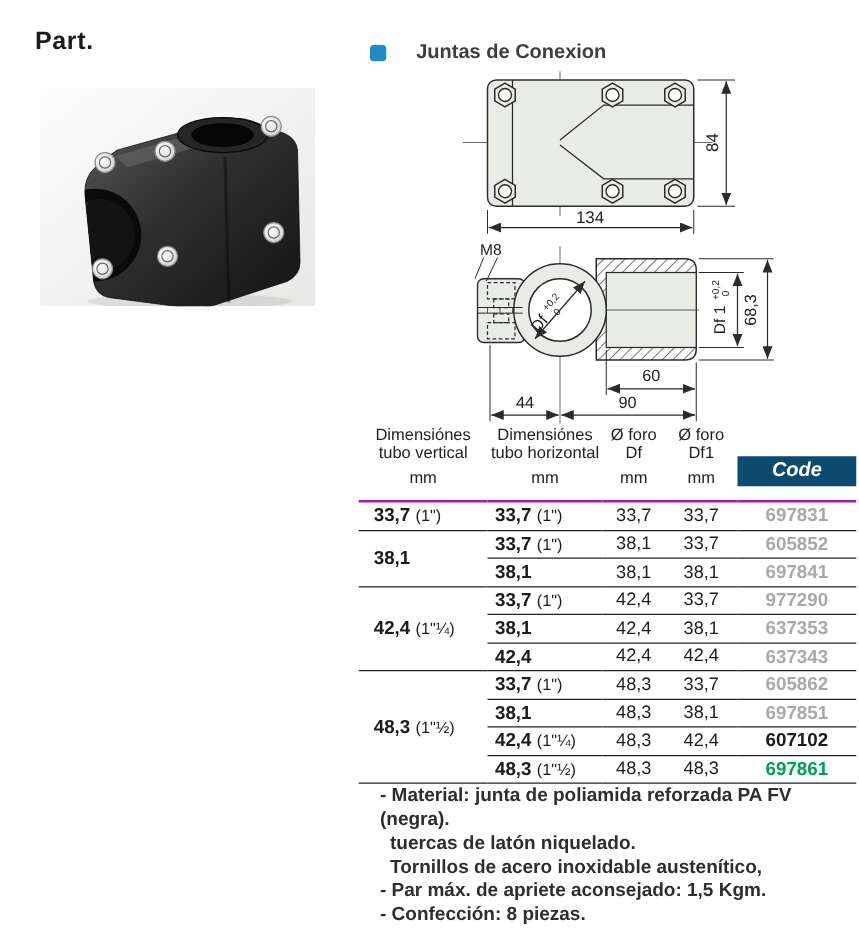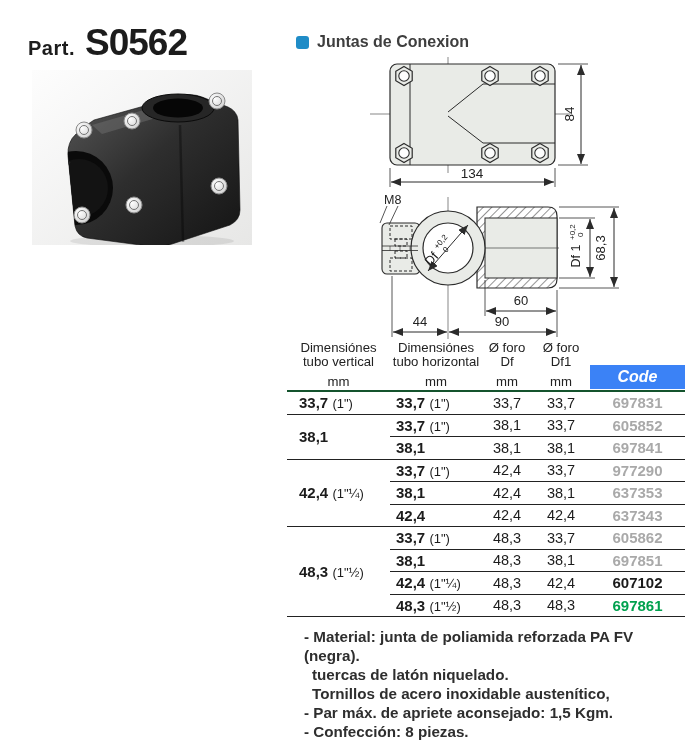--- a/index.html
+++ b/index.html
@@ -3,44 +3,44 @@
 <meta charset="utf-8">
 <style>
   html,body{margin:0;padding:0;background:#ffffff;}
   body{font-family:"Liberation Sans","DejaVu Sans",sans-serif;color:#1c1c1c;}
   #page{position:relative;width:687px;height:742px;background:#fff;overflow:hidden;}
 
   
   .part-block{position:absolute;left:28px;top:22px;display:flex;align-items:baseline;gap:10px;}
   .part-label{font-size:20px;font-weight:bold;letter-spacing:.5px;}
   .part-number{font-size:37px;font-weight:bold;letter-spacing:-1px;}
-  .section-header{position:absolute;left:296px;top:33px;display:flex;align-items:center;gap:8px;}
+  .section-header{position:absolute;left:296px;top:33px;display:flex;align-items:center;gap:24px;}
   .section-bullet{width:13px;height:13px;border-radius:3px;background:#1f8cc7;}
   .section-title{font-size:16px;font-weight:bold;color:#3e3e3e;}
 
   
   .photo-wrap{position:absolute;left:32px;top:70px;width:220px;height:175px;}
   .photo-caption{position:absolute;left:88px;top:246px;width:220px;text-align:center;
                  font-size:18px;color:#333;}
 
   
   .drawing1{position:absolute;left:368px;top:56px;}
   .drawing2{position:absolute;left:378px;top:193px;}
   svg text{font-family:"Liberation Sans","DejaVu Sans",sans-serif;fill:#222;}
 
   
   .spec-table{position:absolute;left:287px;top:341px;width:398px;border-collapse:collapse;
               table-layout:fixed;border-bottom:1.5px solid #222;}
   .spec-table col.c1{width:103px}.spec-table col.c2{width:92px}
   .spec-table col.c3{width:50px}.spec-table col.c4{width:58px}.spec-table col.c5{width:95px}
-  .spec-table th{font-weight:normal;vertical-align:bottom;padding:0 0 1px 0;
-                 border-bottom:2px solid #14532d;}
+  .spec-table th{font-weight:normal;vertical-align:bottom;padding:0 0 11px 0;
+                 border-bottom:2px solid #a21caf;}
   .h-line{font-size:13.2px;line-height:14px;text-align:center;color:#222;}
   .h-unit{font-size:13.2px;text-align:center;margin-top:5px;color:#222;}
-  .code-box{background:#3b82f6;color:#fff;font-weight:bold;font-style:italic;
+  .code-box{background:#0c4a6e;color:#fff;font-weight:bold;font-style:italic;
             font-size:16px;height:24px;line-height:24px;text-align:center;}
   .spec-table td{height:21.5px;padding:0;font-size:15px;vertical-align:middle;}
   td.cv{text-align:left;padding-left:12px;}
   td.ch{text-align:left;padding-left:6px;}
   td.cd{text-align:center;font-size:14.5px;}
   td.cc{text-align:center;font-weight:bold;margin-top:16px;}
   .num{font-weight:bold;}
   .qual{font-weight:normal;font-size:13px;}
   tr.grp td{border-top:1.5px solid #222;}
   tr.sep td{border-top:1.5px solid #222;}
@@ -53,21 +53,20 @@
          line-height:19px;color:#2e2e2e;font-weight:bold;}
   .note-indent{padding-left:8px;}
 </style>
 </head>
 <body>
 
 <div id="page">
 
   <div class="part-block">
     <span class="part-label">Part.</span>
-    <span class="part-number">S0562</span>
   </div>
 
   <div class="section-header">
     <span class="section-bullet"></span>
     <span class="section-title">Juntas de Conexion</span>
   </div>
 
   <div class="photo-wrap">
     <svg width="220" height="175" viewBox="0 0 220 175">
       <defs>

